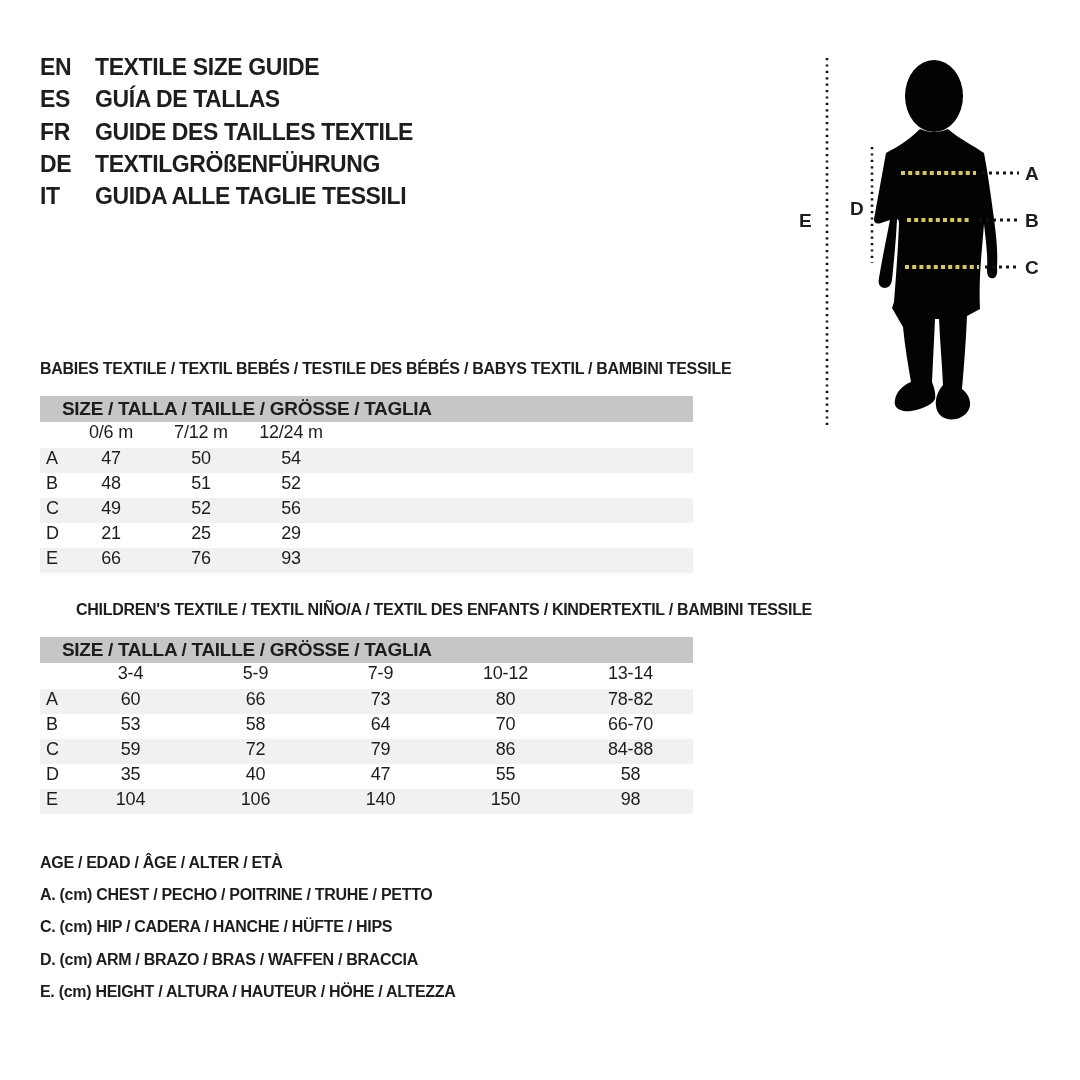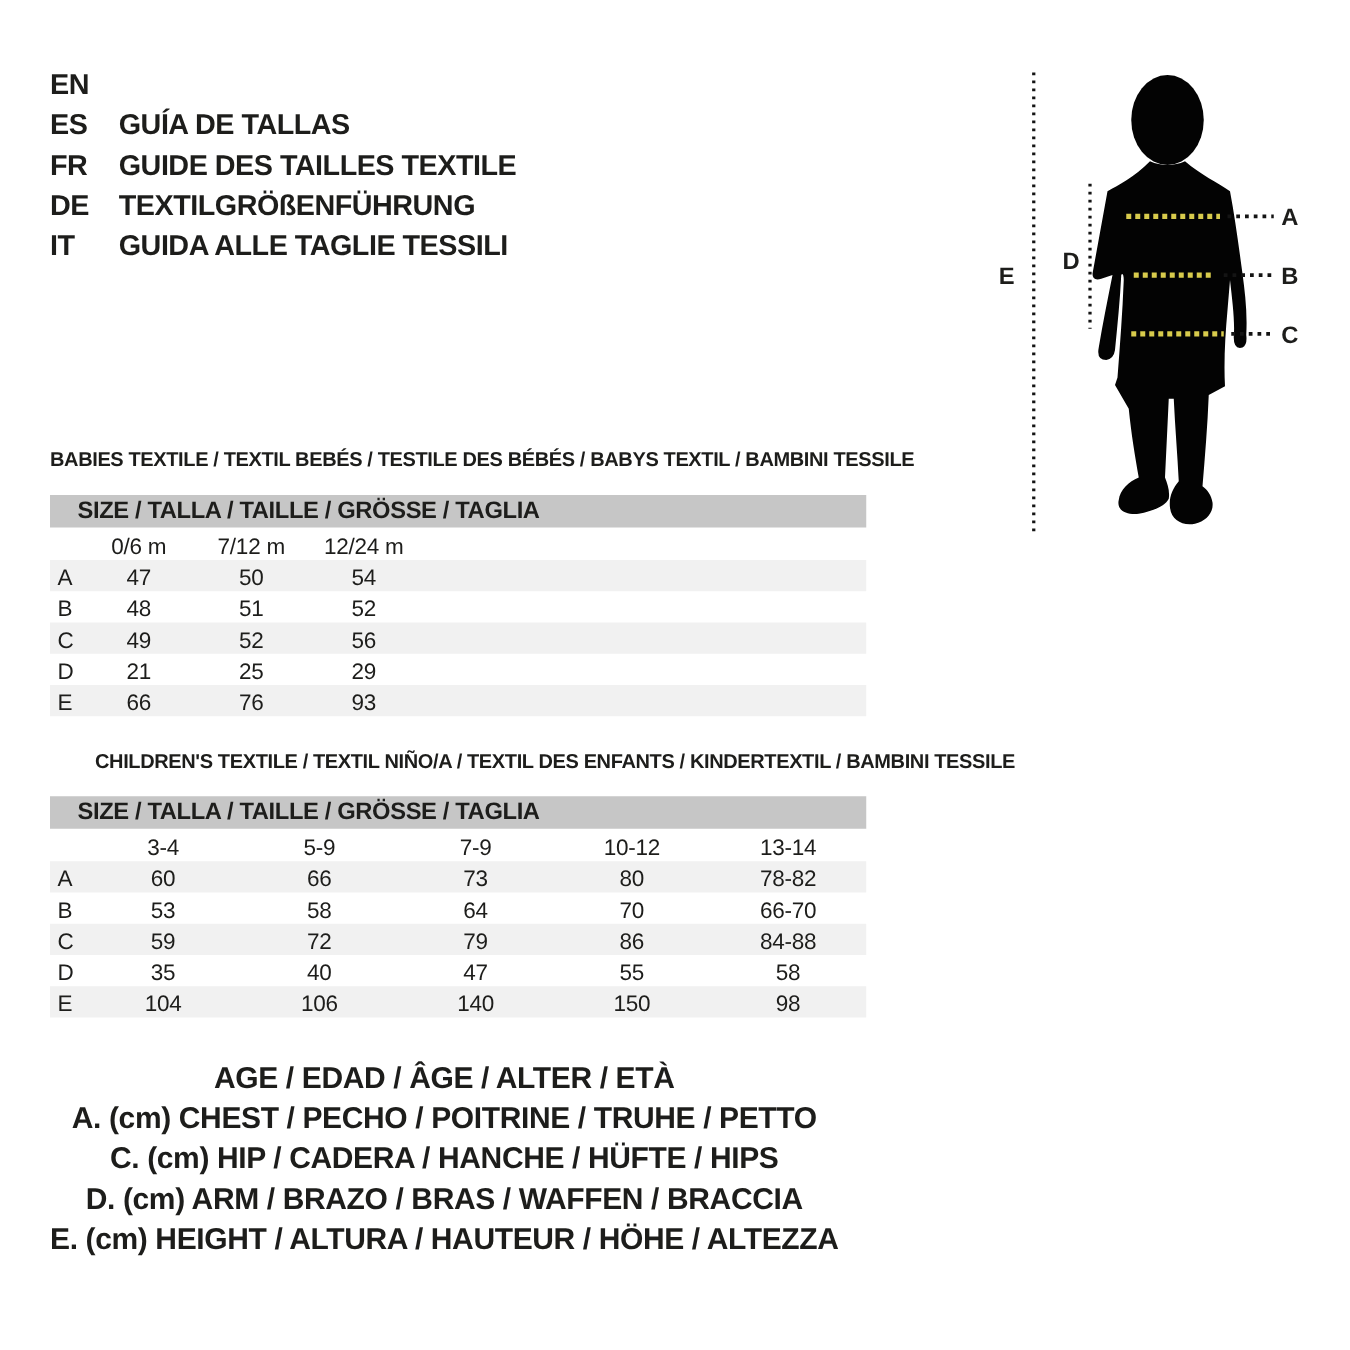--- a/index.html
+++ b/index.html
@@ -13,40 +13,41 @@
   .lang-code{width:55px;}
   
   .tbl-title{position:absolute;left:40px;font-size:16px;font-weight:bold;letter-spacing:-0.3px;white-space:nowrap;}
   #babies-title{top:360px;}
   #children-title{top:601px;margin-left:36px;}
   
   .sg-table{position:absolute;left:40px;width:653px;}
   #babies-table{top:396px;--lw:20px;--cw:90px;}
   #children-table{top:637px;--lw:22px;--cw:125px;}
   .size-bar{height:26px;line-height:26px;background:#c6c6c6;font-size:19px;font-weight:bold;padding-left:22px;letter-spacing:-0.3px;}
-  .trow{display:flex;height:25px;align-items:flex-end;font-size:18px;letter-spacing:-0.2px;}
+  .trow{display:flex;height:25px;align-items:flex-start;font-size:18px;letter-spacing:-0.2px;}
   .trow.cols{height:26px;}
   .trow.stripe{background:#f1f1f1;}
   .lcell{width:var(--lw);padding-left:6px;text-align:left;}
   .vcell{width:var(--cw);text-align:center;}
   
   .legend{position:absolute;left:40px;top:847px;}
-  .legend-row{height:32.2px;line-height:32.2px;font-size:24px;font-weight:bold;letter-spacing:-0.3px;white-space:nowrap;text-align:center;}
+  .legend-row{height:32.2px;line-height:32.2px;font-size:16px;font-weight:bold;letter-spacing:-0.3px;white-space:nowrap;}
   
   #figure-svg{position:absolute;left:795px;top:50px;}
   .fig-label{font-family:"Liberation Sans",sans-serif;font-size:19px;font-weight:bold;fill:#1d1d1b;}
 </style>
 </head>
 <body>
 
 <div id="canvas">
 
   <section class="lang" id="language-list">
       <div class="lang-row">
         <span class="lang-code">EN</span>
+        <span>TEXTILE SIZE GUIDE</span>
       </div>
       <div class="lang-row">
         <span class="lang-code">ES</span>
         <span>GUÍA DE TALLAS</span>
       </div>
       <div class="lang-row">
         <span class="lang-code">FR</span>
         <span>GUIDE DES TAILLES TEXTILE</span>
       </div>
       <div class="lang-row">

